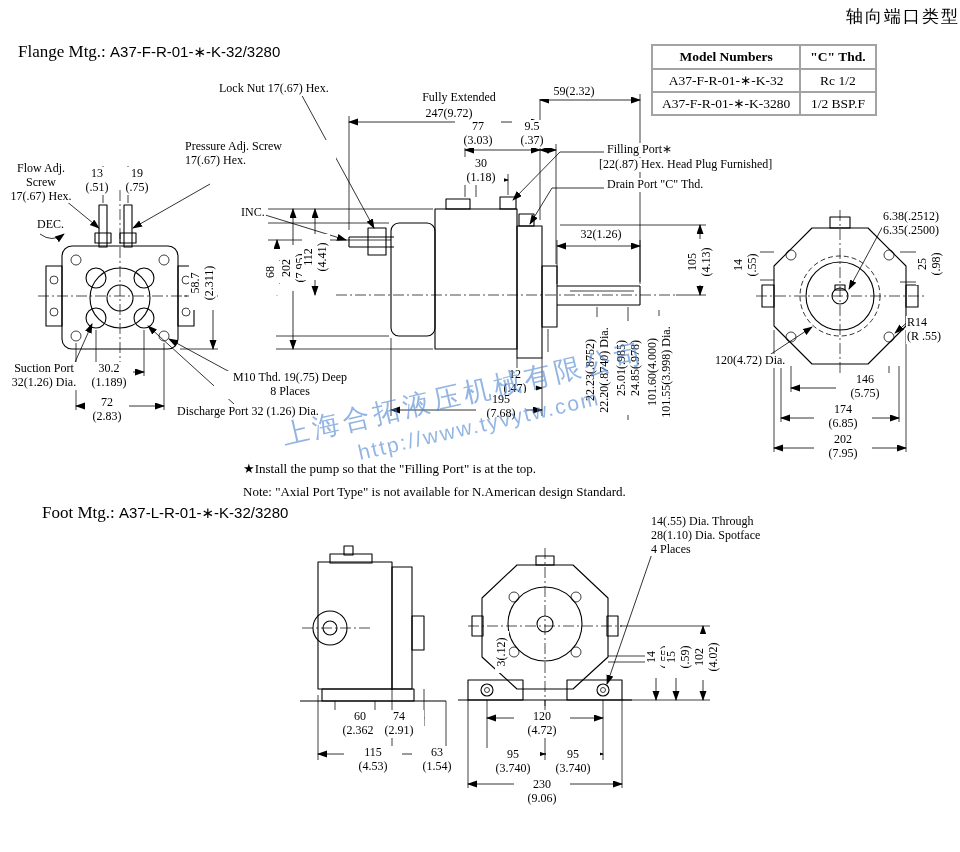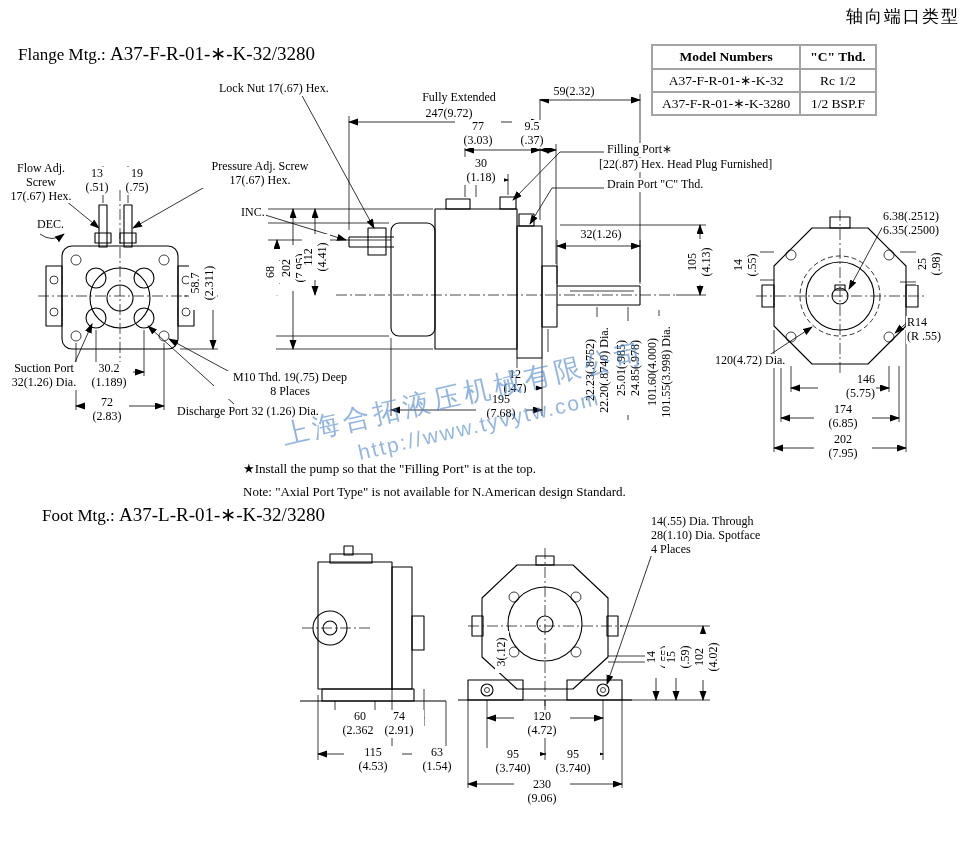--- a/index.html
+++ b/index.html
@@ -10,21 +10,21 @@
   #art .thin { fill:none; stroke:#000; stroke-width:0.75; }
   #art .cl   { fill:none; stroke:#000; stroke-width:0.7; stroke-dasharray:11 3 2 3; }
   #art .dash { fill:none; stroke:#000; stroke-width:0.8; stroke-dasharray:5 3; }
   #art .dl   { fill:none; stroke:#000; stroke-width:0.8; marker-start:url(#ar); marker-end:url(#ar); }
   #art .le   { fill:none; stroke:#000; stroke-width:0.8; marker-end:url(#ar); }
   .lbl { position:absolute; z-index:3; font-size:12px; line-height:1.15; text-align:center;
          white-space:pre-line; background:#fff; padding:0 1px; }
   .la  { text-align:left; }
   .vert{ transform:rotate(-90deg); }
   .heading { position:absolute; z-index:3; font-size:17px; white-space:nowrap; background:#fff; }
-  .heading .model { font-family:Liberation Serif, serif; font-size:19px; }
+  .heading .model { font-family:Liberation Sans, sans-serif; font-size:15px; }
   #page-title { position:absolute; z-index:3; left:0; right:0; top:5px; text-align:right;
                 font-size:17px; letter-spacing:2px;margin-left:17px; }
   .model-table { position:absolute; left:651px; top:44px; z-index:3; border-collapse:collapse;
                  font-size:13.5px; background:#fff; }
   .model-table th, .model-table td { border:2px solid #a3a3a3; text-align:center; padding:2px 9px; }
   .model-table th { font-weight:bold; padding:3px 9px; }
   .note { position:absolute; z-index:3; font-size:13px; white-space:nowrap; background:#fff; }
   #watermark { position:absolute; z-index:5; left:280px; top:368px; width:440px;
                transform:rotate(-13deg); color:#4d85d1; opacity:.6; pointer-events:none;
                font-family:"Liberation Sans", sans-serif; }
@@ -244,21 +244,21 @@
   <div class="lbl la" style="left:606px; top:143px;">Filling Port∗</div>
   <div class="lbl la" style="left:598px; top:158px;">[22(.87) Hex. Head Plug Furnished]</div>
   <div class="lbl la" style="left:606px; top:178px;">Drain Port "C" Thd.</div>
   <div class="lbl" style="left:2px; top:162px; width:76px;">Flow Adj.
 Screw
 17(.67) Hex.</div>
   <div class="lbl" style="left:82px; top:167px; width:28px;">13
 (.51)</div>
   <div class="lbl" style="left:122px; top:167px; width:28px;">19
 (.75)</div>
-  <div class="lbl la" style="left:184px; top:160px; width:150px;text-align:center;">Pressure Adj. Screw
+  <div class="lbl la" style="left:184px; top:140px; width:150px;">Pressure Adj. Screw
 17(.67) Hex.</div>
   <div class="lbl la" style="left:36px; top:218px;">DEC.</div>
   <div class="lbl la" style="left:240px; top:206px;">INC.</div>
   <div class="lbl vert" style="left:255px; top:258px; width:44px; height:28px;">68
 (2.68)</div>
   <div class="lbl vert" style="left:271px; top:254px; width:44px; height:28px;">202
 (7.95)</div>
   <div class="lbl vert" style="left:293px; top:243px; width:44px; height:28px;">112
 (4.41)</div>
   <div class="lbl" style="left:565px; top:228px; width:70px;">32(1.26)</div>
@@ -287,21 +287,21 @@
 101.55(3.998) Dia.</div>
   <div class="lbl la" style="left:882px; top:210px;">6.38(.2512)
 6.35(.2500)</div>
   <div class="lbl vert" style="left:909px; top:250px; width:40px; height:28px;">25
 (.98)</div>
   <div class="lbl vert" style="left:725px; top:251px; width:40px; height:28px;">14
 (.55)</div>
   <div class="lbl la" style="left:906px; top:316px;">R14
 (R .55)</div>
   <div class="lbl la" style="left:714px; top:354px;">120(4.72) Dia.</div>
-  <div class="lbl" style="left:818px; top:373px; width:56px;text-align:right;">146
+  <div class="lbl" style="left:836px; top:373px; width:56px;">146
 (5.75)</div>
   <div class="lbl" style="left:814px; top:403px; width:56px;">174
 (6.85)</div>
   <div class="lbl" style="left:814px; top:433px; width:56px;">202
 (7.95)</div>
 
   <div class="note" style="left:243px; top:461px;">★Install the pump so that the "Filling Port" is at the top.</div>
   <div class="note" style="left:243px; top:484px;">Note: "Axial Port Type" is not available for N.American design Standard.</div>
 
   <div class="heading" style="left:42px; top:503px;">

